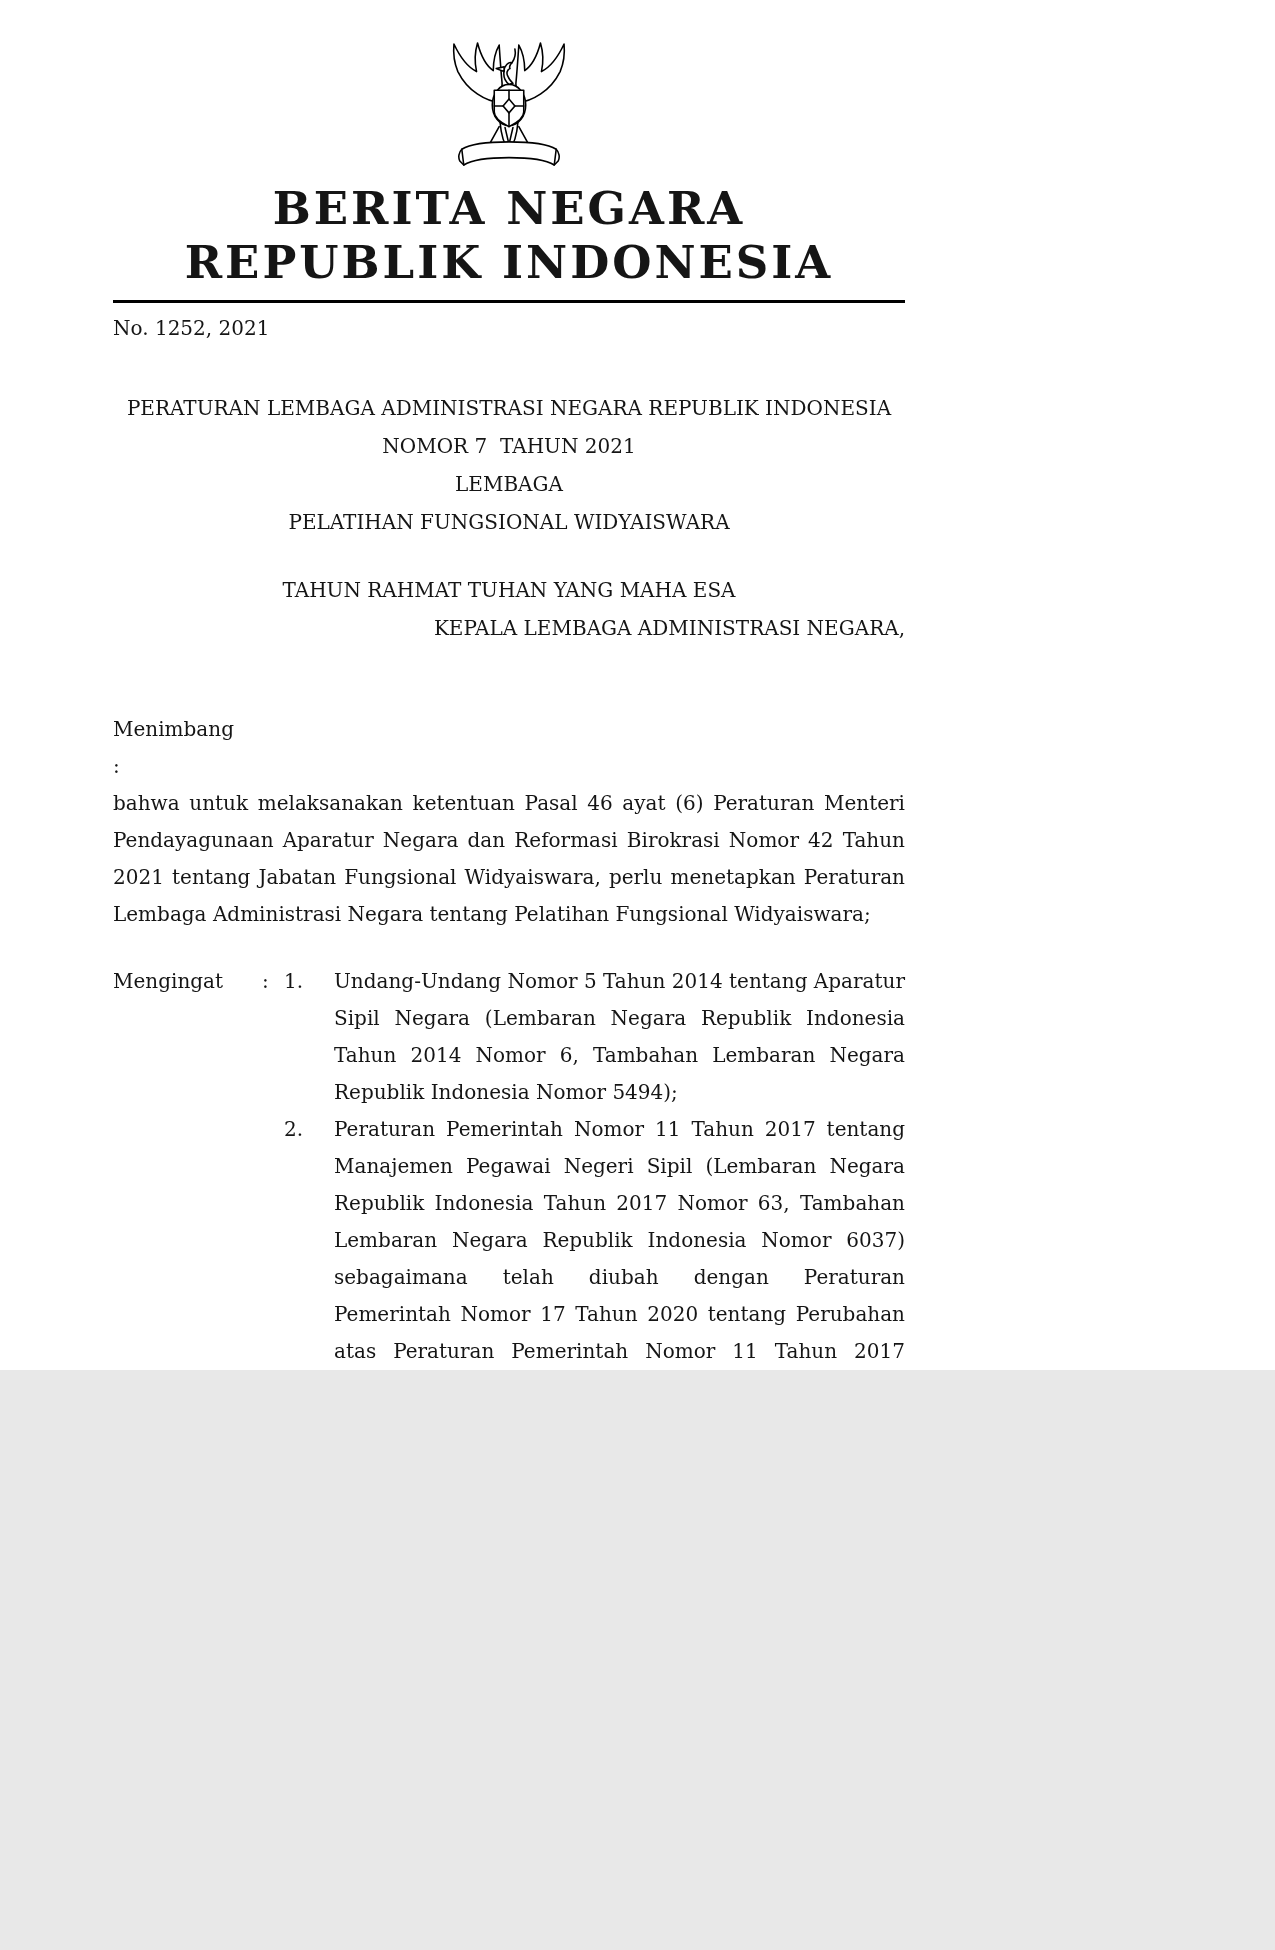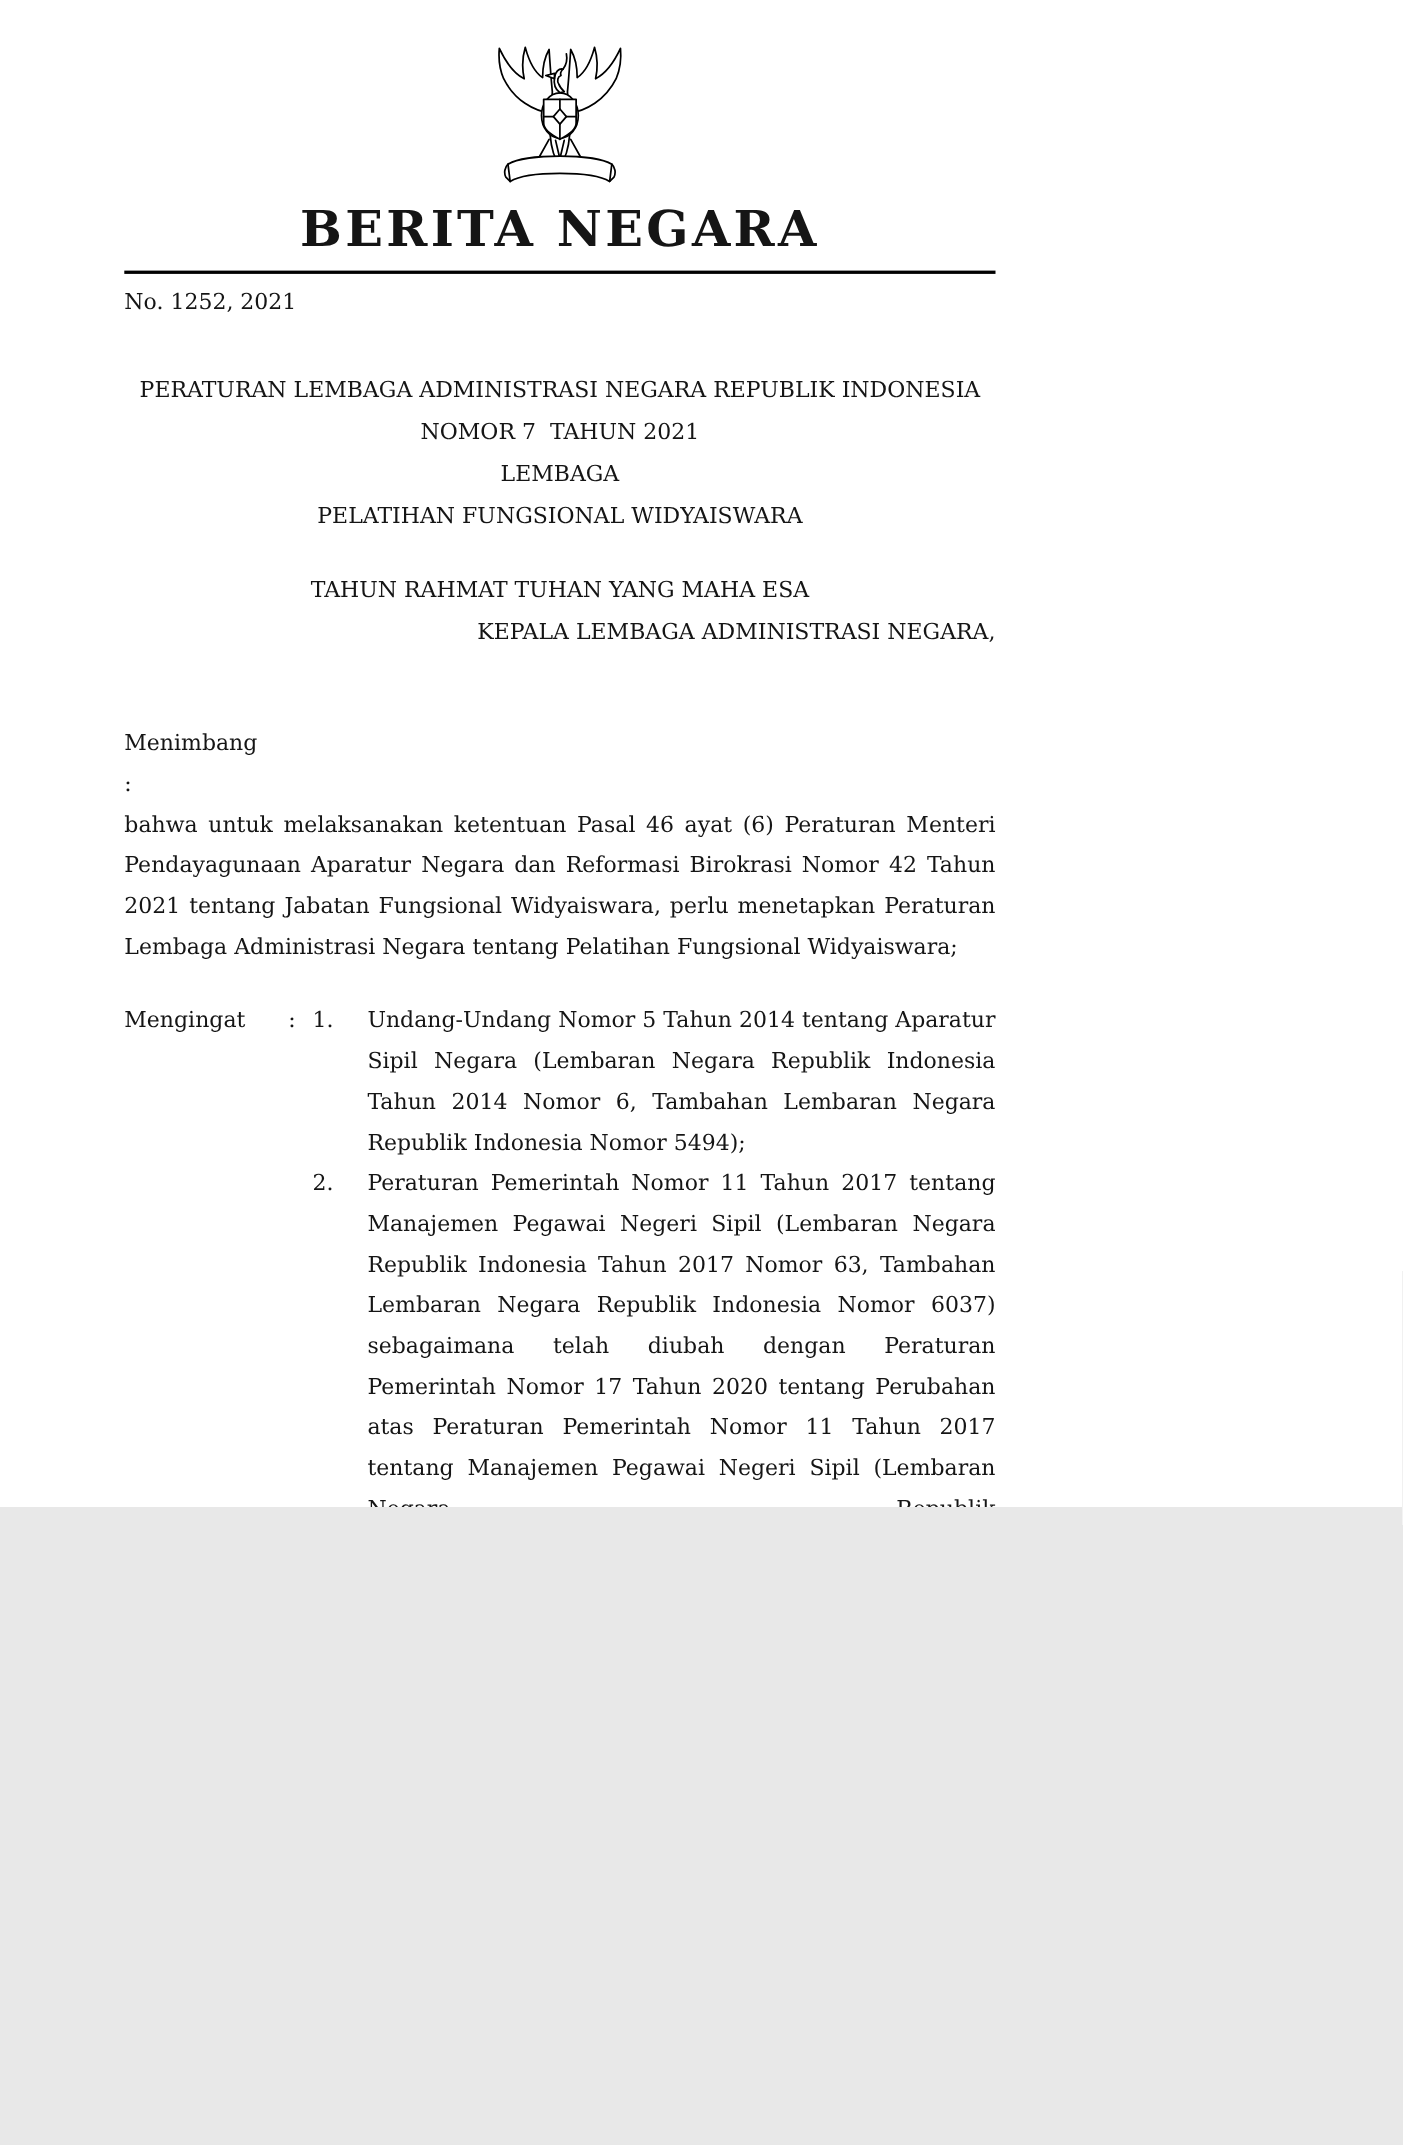--- a/index.html
+++ b/index.html
@@ -108,20 +108,21 @@
           <path d="M60 55 L60 92 M45 71 L75 71" fill="none"></path>
           <path d="M60 64 L66 71 L60 78 L54 71 Z"></path>
 
           <path d="M12 115 C28 105 92 105 108 115 L106 131 C90 121 30 121 14 131 Z"></path>
           <path d="M12 115 C9 118 8 123 10 127 L14 131 M108 115 C111 118 112 123 110 127 L106 131" fill="none"></path>
         </g>
       </svg>
     </span>
 
     <div class="masthead-title">BERITA NEGARA</div>
+    <div class="masthead-title">REPUBLIK INDONESIA</div>
 
     <div class="masthead-rule"></div>
 
     <div class="issue-row">
       <span class="issue-no">No. 1252, 2021</span>
     </div>
 
     <div class="heading-block">
       <div>PERATURAN LEMBAGA ADMINISTRASI NEGARA REPUBLIK INDONESIA</div>
       <div>NOMOR 7  TAHUN 2021</div>

